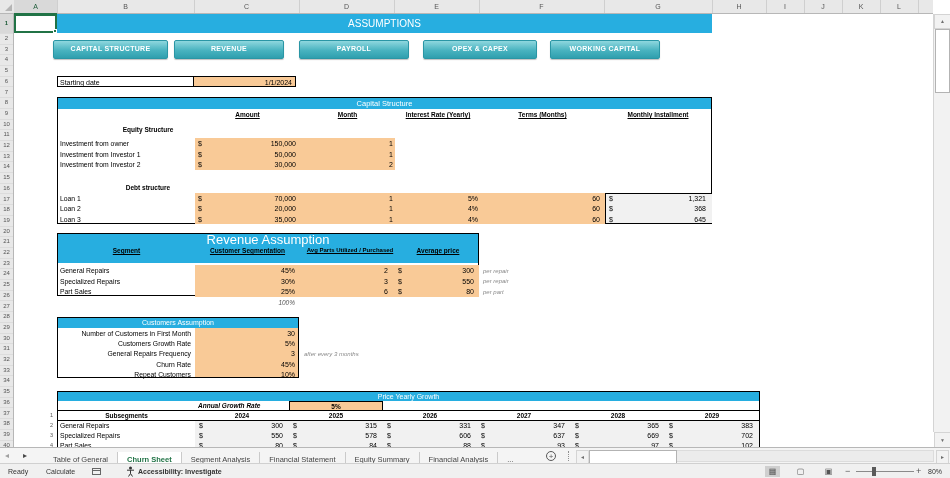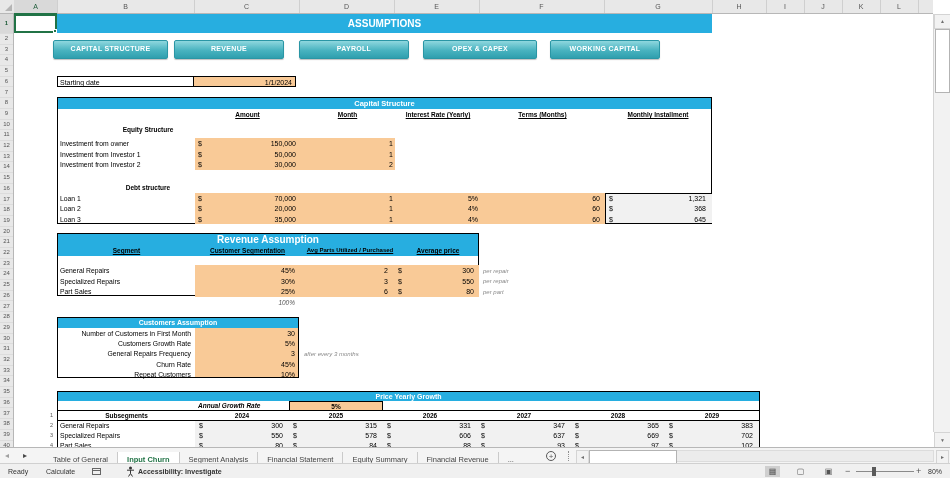--- a/index.html
+++ b/index.html
@@ -4,21 +4,21 @@
 <style>
   html,body{margin:0;padding:0;background:#fff;}
   #app{position:relative;width:950px;height:478px;background:#fff;overflow:hidden;
        font-family:"Liberation Sans",sans-serif;color:#000;}
   .ab{position:absolute;box-sizing:border-box;}
   .t{font-size:7px;line-height:11px;white-space:nowrap;}
   .rt{text-align:right;}
   .ct{text-align:center;}
   .b{font-weight:bold;}
   .th{font-size:6.5px;font-weight:bold;text-decoration:underline;text-align:center;line-height:11px;white-space:nowrap;}
-  .cyan{background:#27AEE0;color:#fff;font-weight:bold;text-align:center;}
+  .cyan{background:#27AEE0;color:#fff;font-weight:normal;text-align:center;}
   .or{background:#F9CA97;}
   .gr{background:#F1F1F1;}
   .note{font-size:6px;font-style:italic;color:#8a8a8a;line-height:10px;white-space:nowrap;}
   .tbl{border:1px solid #000;background:#fff;}
   
   .colstrip{background:#e8e8e8;border-bottom:1px solid #b7b7b7;}
   .colhdr{position:absolute;top:0;height:13px;font-size:7px;color:#555;text-align:center;
           line-height:13px;border-right:1px solid #cfcfcf;}
   .colhdr.sel{background:#d9d9d9;border-bottom:2px solid #217346;color:#1e5c38;}
   .corner{position:absolute;left:0;top:0;width:14px;height:13px;border-right:1px solid #cfcfcf;}
@@ -177,21 +177,21 @@
     <div class="ab t" style="left:140px;top:115.9px">$</div>
     <div class="ab t rt" style="left:150px;top:115.9px;width:88px">35,000</div>
     <div class="ab t rt" style="left:250px;top:115.9px;width:85px">1</div>
     <div class="ab t rt" style="left:300px;top:115.9px;width:120px">4%</div>
     <div class="ab t rt" style="left:440px;top:115.9px;width:102px">60</div>
     <div class="ab t" style="left:551px;top:115.9px">$</div>
     <div class="ab t rt" style="left:558px;top:115.9px;width:90px">645</div>
   </div>
 
   <div class="ab tbl" style="left:57px;top:233px;width:422px;height:63px;overflow:visible">
-    <div class="ab cyan" style="left:0;top:0;width:420px;height:22px;font-size:10px;line-height:11px">Revenue Assumption</div>
+    <div class="ab cyan" style="left:0;top:0;width:420px;height:29px;font-size:13px;line-height:11px">Revenue Assumption</div>
     <div class="ab th" style="left:0;top:11px;width:137px">Segment</div>
     <div class="ab th" style="left:137px;top:11px;width:105px">Customer Segmentation</div>
     <div class="ab th" style="left:242px;top:11px;width:100px;font-size:6px">Avg Parts Utilized / Purchased</div>
     <div class="ab th" style="left:340px;top:11px;width:80px">Average price</div>
 
     <div class="ab or" style="left:137px;top:31px;width:284px;height:31.5px"></div>
 
     <div class="ab t" style="left:2px;top:31px;width:132px;font-size:6.8px">General Repairs</div>
     <div class="ab t rt" style="left:140px;top:31px;width:97px">45%</div>
     <div class="ab t rt" style="left:245px;top:31px;width:85px">2</div>
@@ -305,21 +305,21 @@
 
   <div class="ab sb" style="left:933px;top:14px;width:17px;height:418px;border-left:1px solid #d4d4d4"></div>
   <div class="sbbtn" style="left:934px;top:14px;width:15px;height:13px;font-size:5px;line-height:13px">▲</div>
   <div class="sbthumb" style="left:935px;top:29px;width:13px;height:62px"></div>
   <div class="sbbtn" style="left:934px;top:432px;width:15px;height:14px;font-size:5px;line-height:14px">▼</div>
 
   <div class="ab" id="tabbar" style="left:0;top:447px;width:950px;height:16px">
     <span class="ab" style="left:5px;top:0;font-size:8px;line-height:16px;color:#a0a0a0">◂</span>
     <span class="ab" style="left:23px;top:0;font-size:8px;line-height:16px;color:#444">▸</span>
     <div class="ab" style="left:44px;top:0;height:16px;white-space:nowrap">
-      <span class="tab">Table of General</span><span class="tab active">Input Churn</span><span class="tab">Segment Analysis</span><span class="tab">Financial Statement</span><span class="tab">Equity Summary</span><span class="tab">Financial Revenue</span><span class="tab" style="border-right:none">...</span>
+      <span class="tab">Table of General</span><span class="tab active">Churn Sheet</span><span class="tab">Segment Analysis</span><span class="tab">Financial Statement</span><span class="tab">Equity Summary</span><span class="tab">Financial Analysis</span><span class="tab" style="border-right:none">...</span>
     </div>
     <span class="ab ct" style="left:546px;top:3px;width:10px;height:10px;border:1px solid #595959;border-radius:50%;font-size:8px;line-height:9px;color:#595959">+</span>
     <div class="ab" style="left:568px;top:3px;width:1px;height:10px;border-left:1px dotted #909090"></div>
     <span class="sbbtn" style="left:576px;top:2px;width:11px;height:12px;font-size:5px;line-height:12px">◄</span>
     <div class="ab" style="left:588px;top:2px;width:346px;height:12px;background:#ececec;border:1px solid #dcdcdc"></div>
     <div class="sbthumb" style="left:589px;top:2px;width:86px;height:12px"></div>
     <span class="sbbtn" style="left:936px;top:2px;width:11px;height:12px;font-size:5px;line-height:12px">►</span>
   </div>
 
   <div class="ab" id="statusbar" style="left:0;top:463px;width:950px;height:15px">

